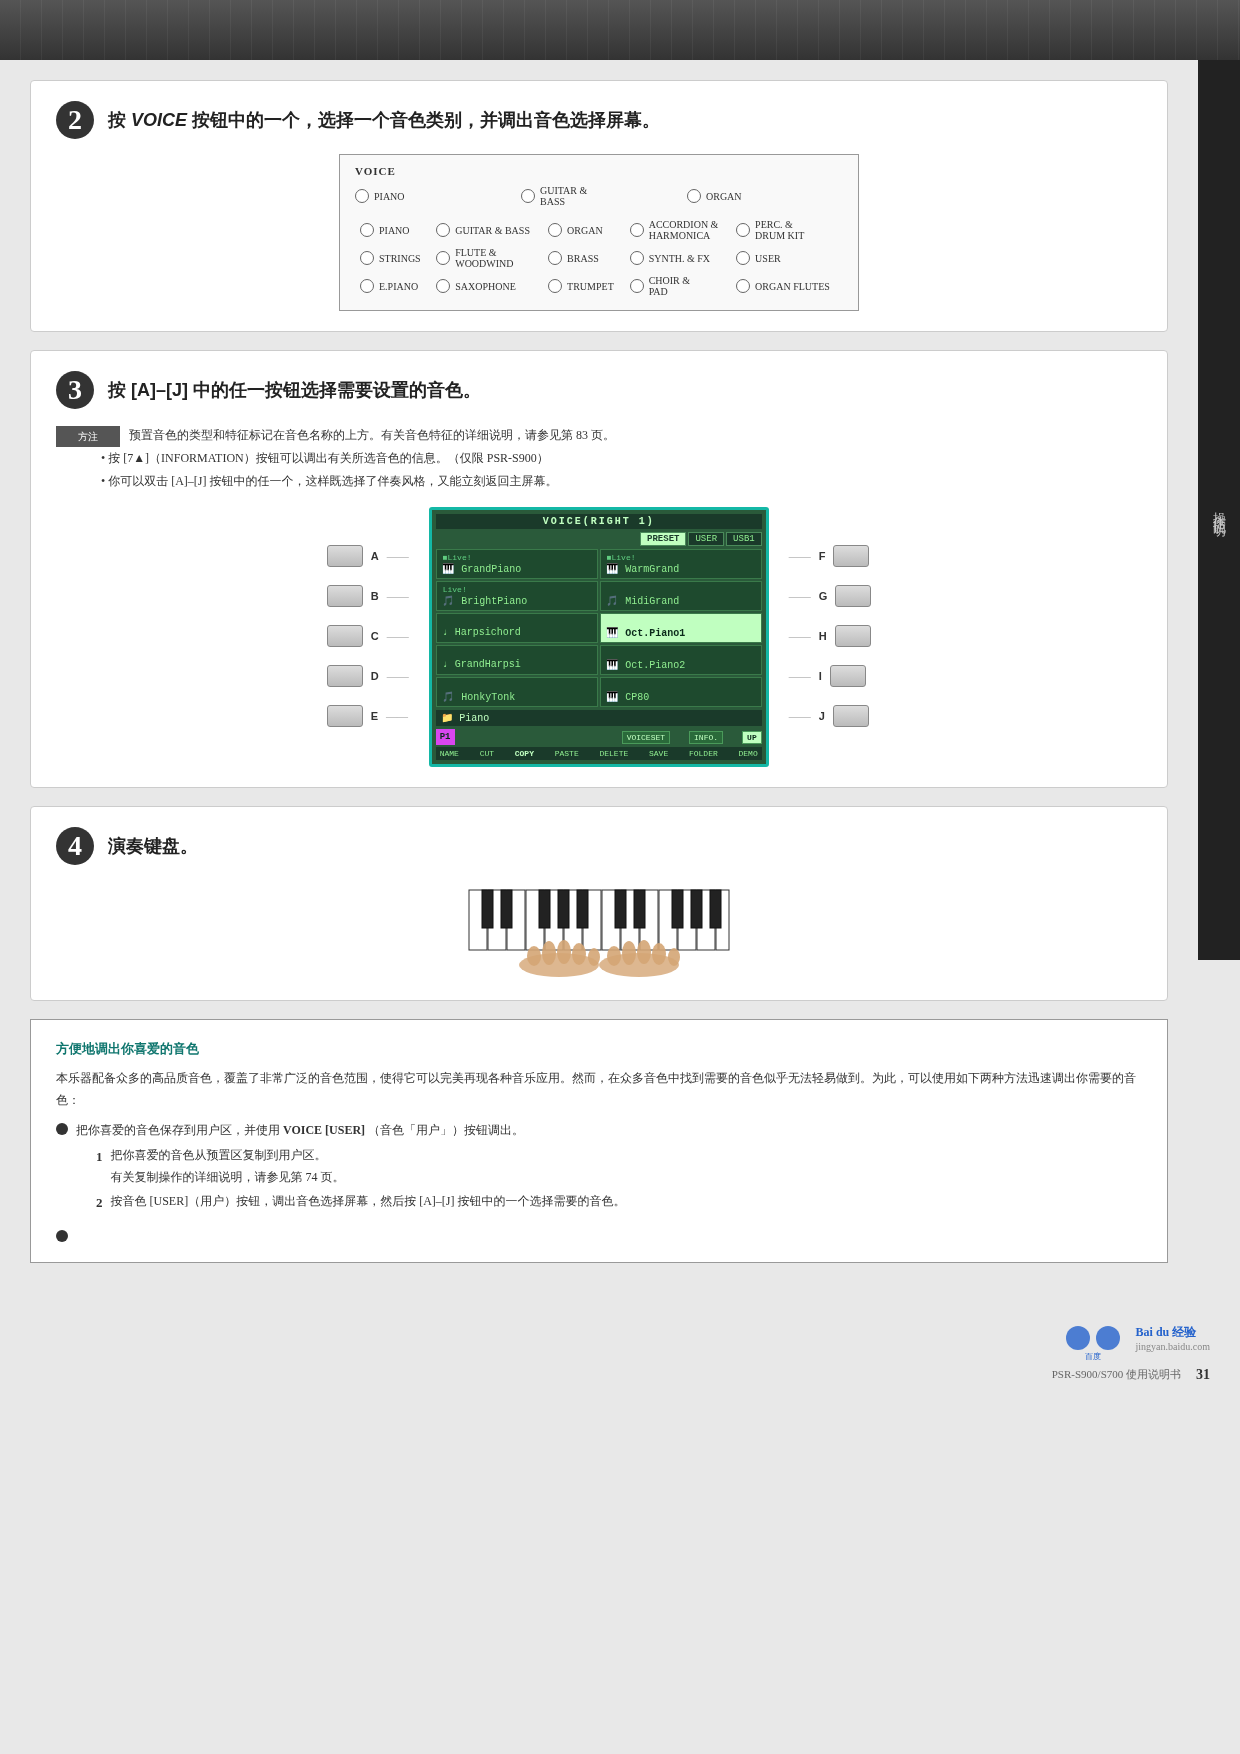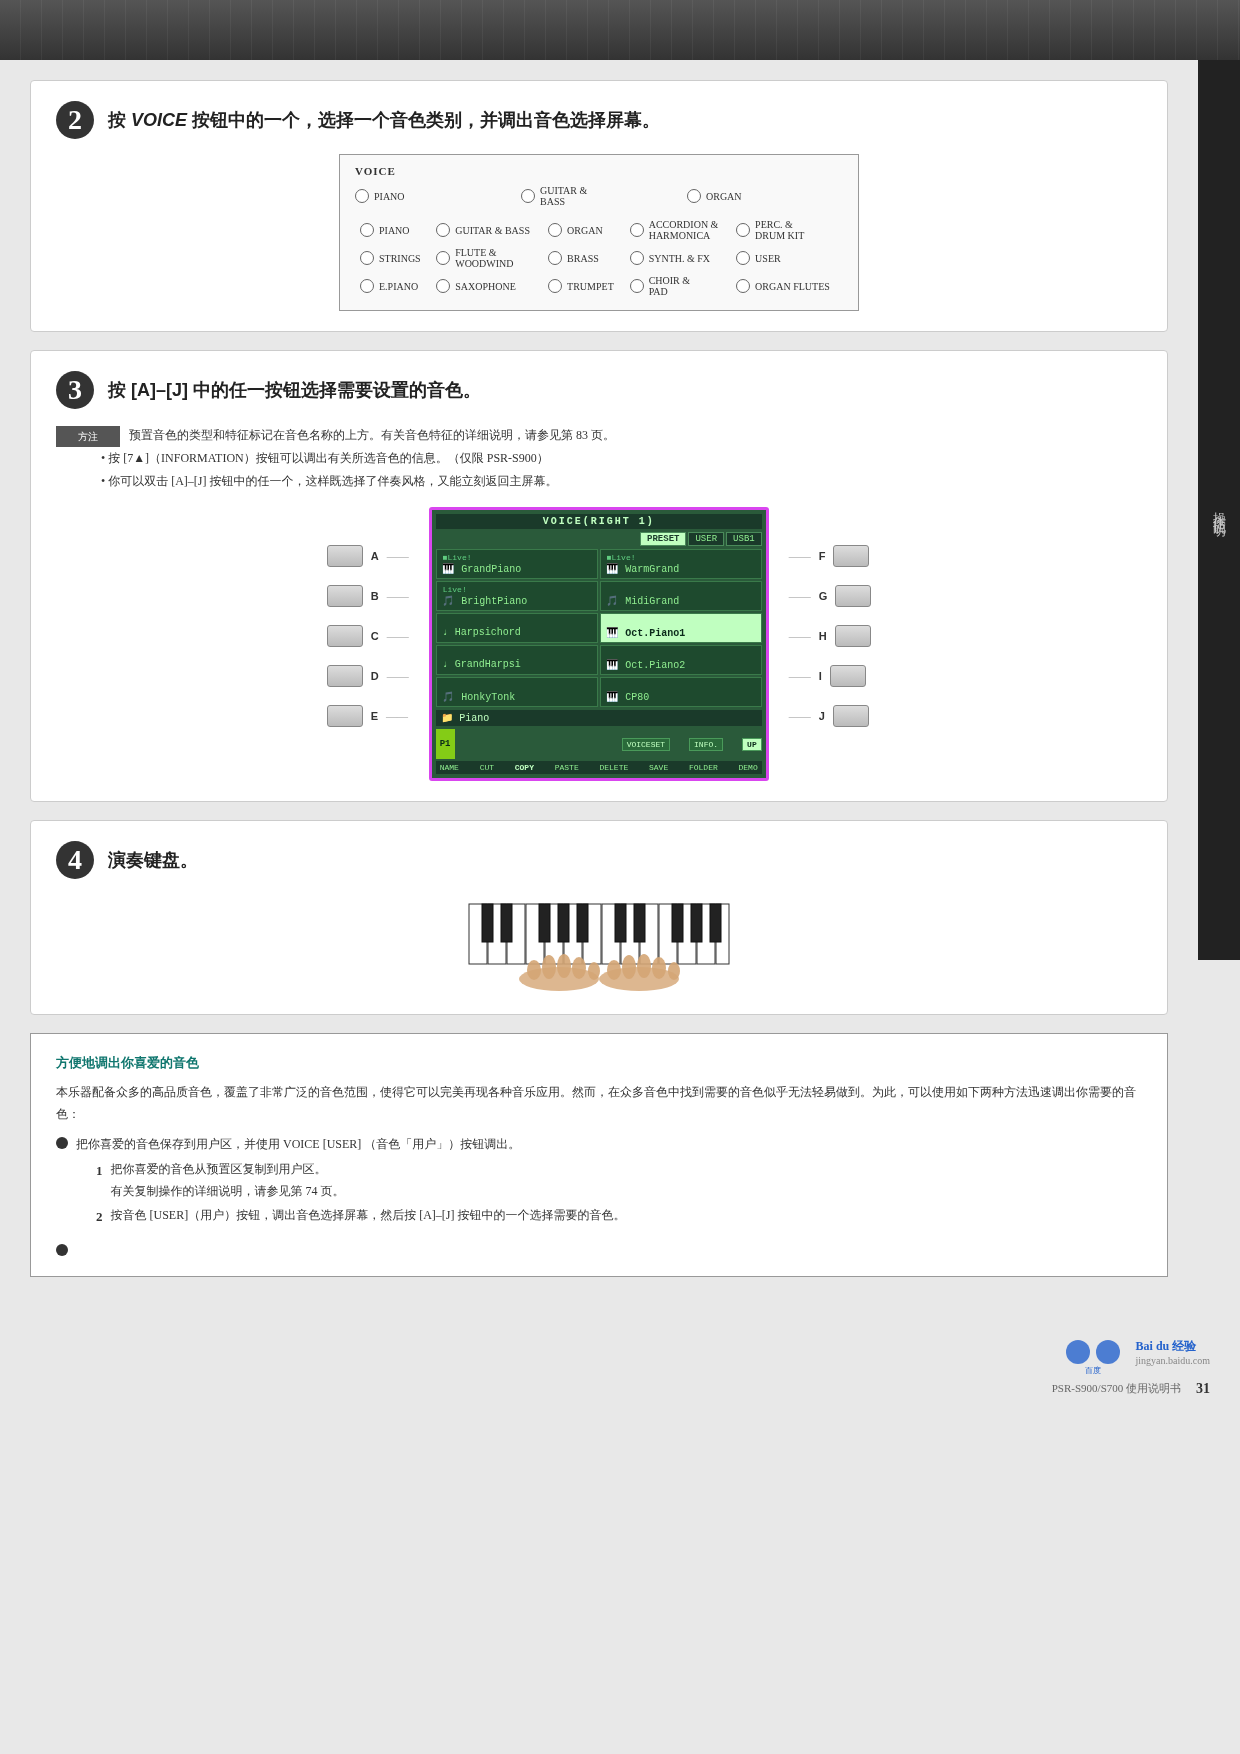--- a/index.html
+++ b/index.html
@@ -197,21 +197,21 @@
       font-size: 11px;
       color: #333;
       font-weight: bold;
       font-family: Arial, sans-serif;
     }
 
     
     .lcd-screen {
       width: 340px;
       background: #2a5a3a;
-      border: 3px solid #d946ef;
+      border: 3px solid #14b8a6;
       border-radius: 3px;
       padding: 4px;
       color: #90ee90;
       font-family: 'Courier New', monospace;
       font-size: 11px;
     }
 
     .lcd-title-bar {
       background: #1a3a2a;
       color: #c0ffc0;
@@ -289,24 +289,24 @@
     }
 
     .lcd-bottom-bar {
       display: flex;
       justify-content: space-between;
       align-items: center;
       margin-bottom: 2px;
     }
 
     .lcd-p1 {
-      background: #84cc16;
+      background: #d946ef;
       color: #0a2a1a;
       font-size: 9px;
-      padding: 10px 4px;
+      padding: 3px 4px;
       font-weight: bold;
       text-align: center;
     }
 
     .lcd-action-btns {
       display: flex;
       gap: 19px;
     }
 
     .lcd-action-btn {
@@ -419,21 +419,21 @@
       text-align: right;
     }
 
     .page-number {
       font-size: 14px;
       font-weight: bold;
       color: #333;
     }
 
     .bold-text {
-      font-weight: normal;
+      font-weight: bold;
     }
 
     .italic-bold {
       font-weight: bold;
       font-style: italic;
       font-family: Arial, sans-serif;
     }
   </style>
 </head>
 <body>

